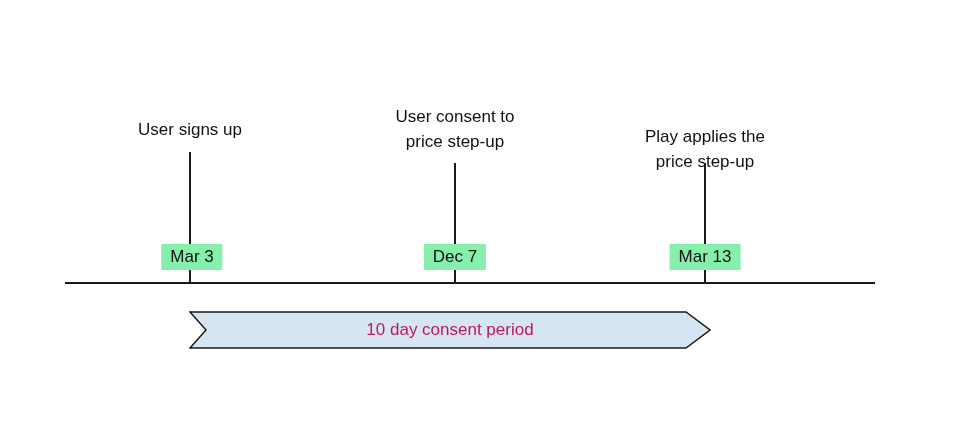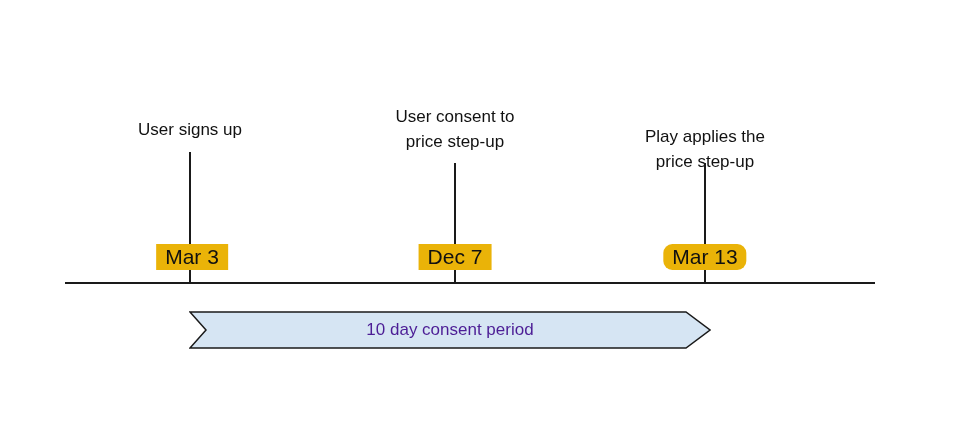--- a/index.html
+++ b/index.html
@@ -32,23 +32,23 @@
   }
   .tick {
     position: absolute;
     width: 2px;
     background: #1a1a1a;
     transform: translateX(-50%);
   }
   .date-label {
     position: absolute;
     transform: translateX(-50%);
-    background: #eab308;
+    background: #86efac;
     color: #111111;
-    font-size: 21px;
+    font-size: 17px;
     line-height: 22px;
     padding: 2px 9px;
     white-space: nowrap;
   }
   .period-arrow {
     position: absolute;
     left: 189px;
     top: 311px;
     width: 522px;
     height: 38px;
@@ -56,21 +56,21 @@
   .period-label {
     position: absolute;
     left: 189px;
     top: 311px;
     width: 522px;
     height: 38px;
     display: flex;
     align-items: center;
     justify-content: center;
     font-size: 17px;
-    color: #4c1d95;
+    color: #be185d;
     pointer-events: none;
   }
 </style>
 </head>
 <body>
 
 <div class="canvas">
 
   <div class="timeline-axis"></div>
 
@@ -84,21 +84,21 @@
     <div class="event-title" style="left:455px; top:104px;">User consent to
 price step-up</div>
     <div class="tick" style="left:455px; top:163px; height:120px;"></div>
     <div class="date-label" style="left:455px; top:244px;">Dec 7</div>
   </div>
 
   <div class="event">
     <div class="event-title" style="left:705px; top:104px;margin-top:20px;">Play applies the
 price step-up</div>
     <div class="tick" style="left:705px; top:163px; height:120px;"></div>
-    <div class="date-label" style="left:705px; top:244px;border-radius:9px;">Mar 13</div>
+    <div class="date-label" style="left:705px; top:244px;">Mar 13</div>
   </div>
 
   <svg class="period-arrow" viewBox="0 0 522 38">
     <polygon points="1,1 497,1 521,19 497,37 1,37 17,19" stroke="#1a1a1a" stroke-width="1.5" fill="#d6e5f3"></polygon>
   </svg>
   <div class="period-label">10 day consent period</div>
 
 </div>
 
 </body></html>

